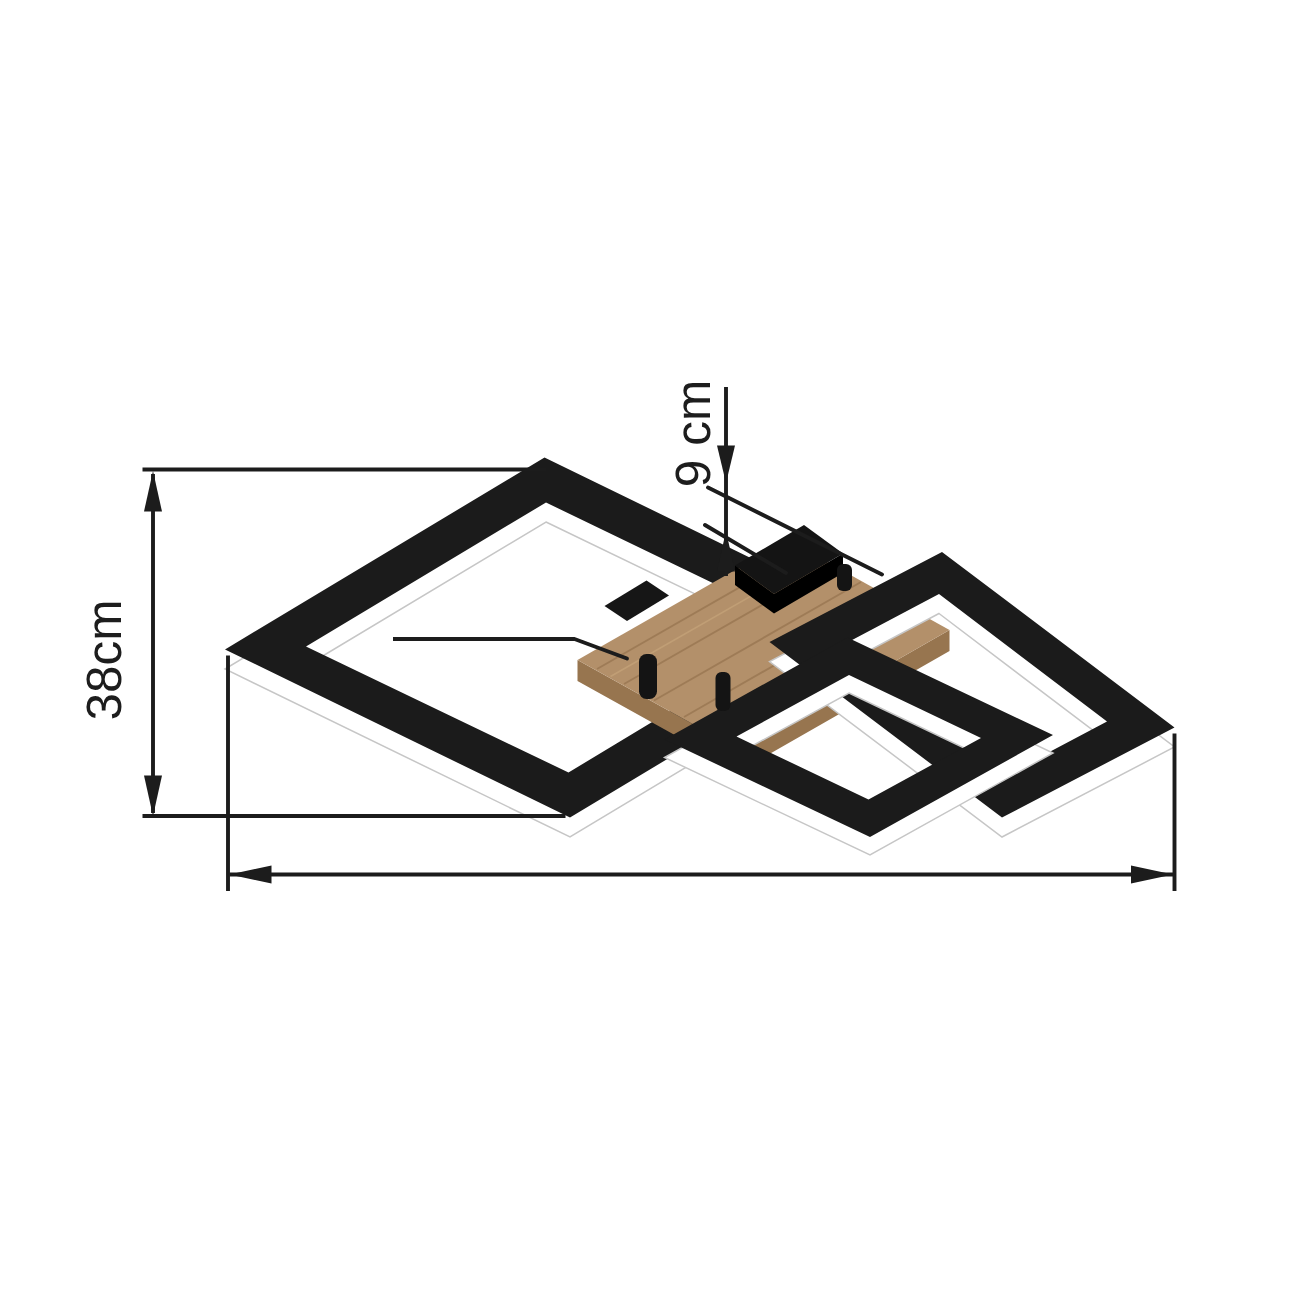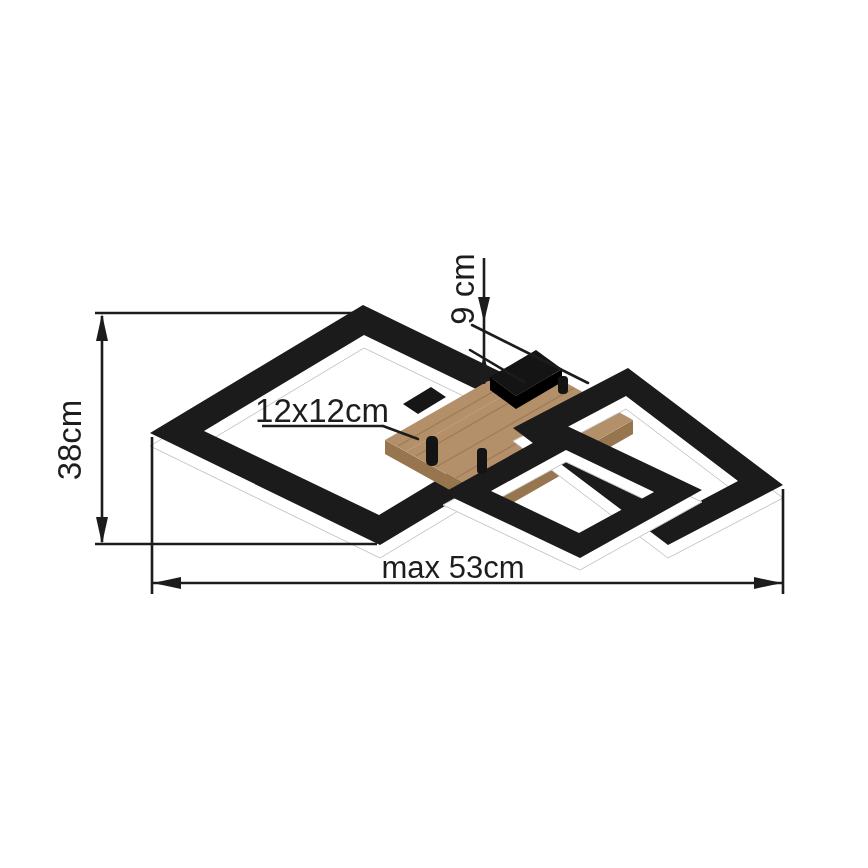--- a/index.html
+++ b/index.html
@@ -95,16 +95,14 @@
         <line x1="262" y1="426" x2="383" y2="426"></line>
         <line x1="383" y1="426" x2="418" y2="439" stroke-linecap="round"></line>
       </g>
     </g>
   </svg>
 
   <div class="dim-label rot fs33" style="left:69px;top:440px;">38cm</div>
 
   <div class="dim-label rot fs33" style="left:462px;top:289px;">9 cm</div>
 
-  <div class="dim-label flat fs33" style="left:322px;top:410px;">12x12cm</div>
 
-  <div class="dim-label flat fs31" style="left:453px;top:567px;">max 53cm</div>
 </div>
 
 </body></html>

